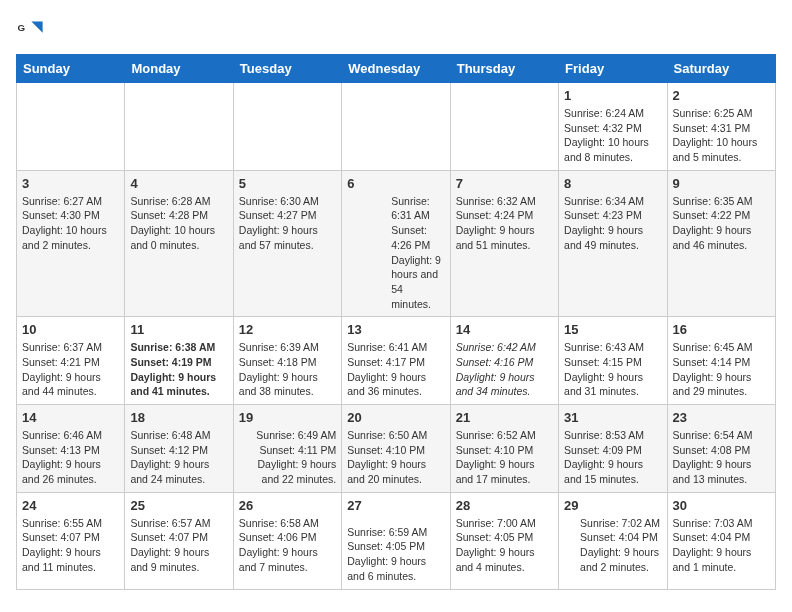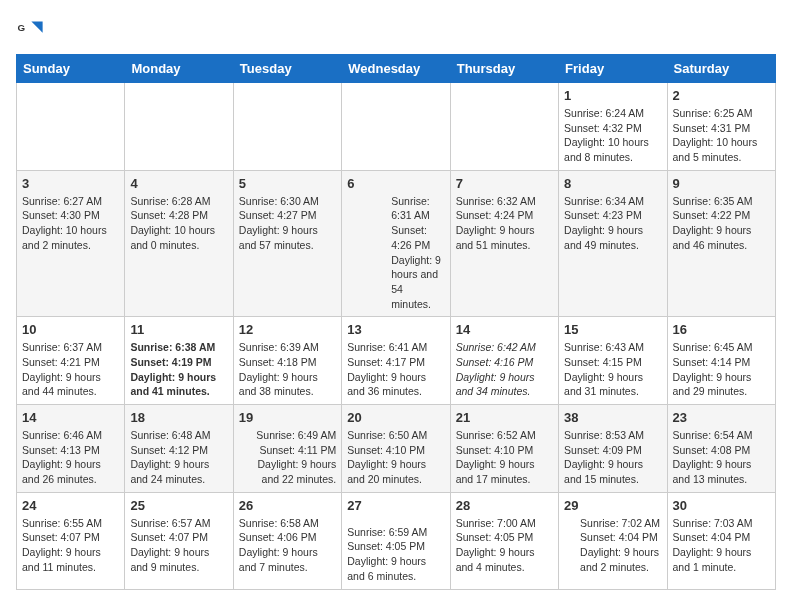--- a/index.html
+++ b/index.html
@@ -252,21 +252,21 @@
 Sunset: 4:10 PM
 Daylight: 9 hours and 20 minutes.</div>
         </td>
         <td>
           <span class="day-number">21</span>
           <div class="day-info" style="white-space: pre-line;">Sunrise: 6:52 AM
 Sunset: 4:10 PM
 Daylight: 9 hours and 17 minutes.</div>
         </td>
         <td>
-          <span class="day-number">38</span>
+          <span class="day-number">31</span>
           <div class="day-info" style="white-space: pre-line;">Sunrise: 8:53 AM
 Sunset: 4:09 PM
 Daylight: 9 hours and 15 minutes.</div>
         </td>
         <td>
           <span class="day-number">23</span>
           <div class="day-info" style="white-space: pre-line;">Sunrise: 6:54 AM
 Sunset: 4:08 PM
 Daylight: 9 hours and 13 minutes.</div>
         </td>

